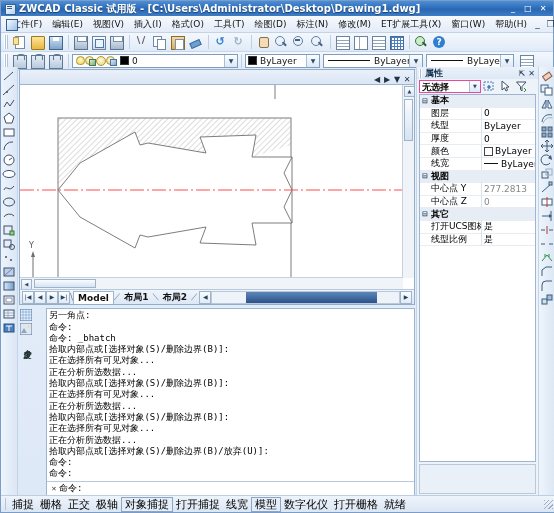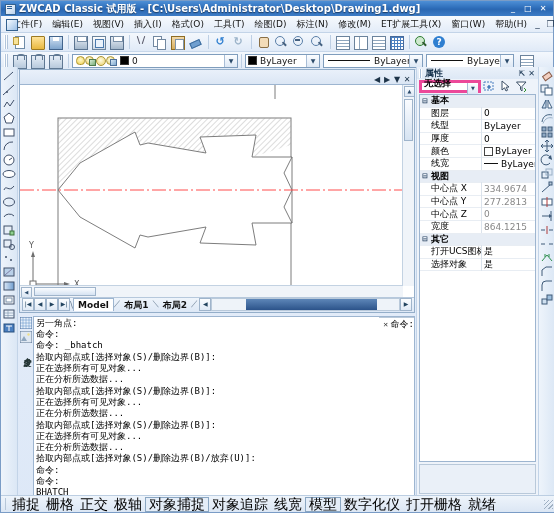--- a/index.html
+++ b/index.html
@@ -160,39 +160,39 @@
   .mbar-scroll{flex:1 1 auto;height:11px;margin:0 2px;display:flex;align-items:center;}
   .mbar-track{flex:1 1 auto;height:11px;background:#eef3f9;border:1px solid #b9c9da;position:relative;}
   .mbar-thumb{position:absolute;left:18%;top:0;bottom:0;width:70%;
     background:linear-gradient(180deg,#5d86b8,#2c538a);}
 
   
   .cmdwrap{flex:1 1 auto;display:flex;margin:3px 1px 0 1px;min-height:0;}
   .cmd-side{width:14px;display:flex;flex-direction:column;align-items:center;gap:2px;padding-top:1px;}
   .cmd-rot{writing-mode:vertical-rl;font-size:8px;color:#233;letter-spacing:0px;margin-top:6px;
     font-weight:bold;}
-  .cmdbox{flex:1 1 auto;border:1px solid #9db5d0;background:#fff;display:flex;flex-direction:row;min-width:0;}
+  .cmdbox{flex:1 1 auto;border:1px solid #9db5d0;background:#fff;display:flex;flex-direction:column;min-width:0;margin-left:13px;}
   .cmdhist{flex:1 1 auto;overflow:hidden;padding:1px 2px;font-family:"DejaVu Sans Mono","Liberation Mono",monospace;
     font-size:9px;line-height:11.3px;color:#000;white-space:pre;}
   .cmdline{height:13px;border-top:1px solid #b9c9da;display:flex;align-items:center;
     padding-left:2px;font-family:"DejaVu Sans Mono",monospace;font-size:9px;}
   .cmd-x{width:10px;text-align:center;font-size:8px;color:#333;font-weight:bold;}
 
   
   .props{width:122px;border-left:1px solid #c3d4e8;background:#eef3fa;
     display:flex;flex-direction:column;box-sizing:border-box;}
   .props-hdr{height:12px;display:flex;align-items:center;font-size:9px;font-weight:bold;
     color:#1b3category;color:#16324d;padding-left:2px;
     background:linear-gradient(180deg,#eaf1fa,#dde8f5);}
   .props-hdr .pgrip{width:3px;height:9px;margin-right:3px;
     background-image:linear-gradient(90deg,#fff 50%,#a8bdd6 50%);background-size:2px 2px;}
   .props-hdr .ph-btns{margin-left:auto;display:flex;gap:3px;padding-right:3px;font-size:8px;color:#27425e;}
   .props-sel{height:15px;display:flex;align-items:center;padding:0 2px;gap:2px;}
-  .sel-combo{width:62px;height:13px;border:3px solid #ec4899;background:#fff;
-    font-size:9px;font-weight:bold;color:#000;display:flex;align-items:flex-end;
+  .sel-combo{width:62px;height:13px;border:1px solid #ec4899;background:#fff;
+    font-size:9px;font-weight:bold;color:#000;display:flex;align-items:flex-start;
     padding-left:2px;position:relative;box-sizing:border-box;}
   .sel-combo .arrow{position:absolute;right:0;top:0;width:10px;height:11px;
     background:linear-gradient(180deg,#fbfdff,#dde8f5);border-left:1px solid #a8bdd6;
     font-size:5px;text-align:center;line-height:11px;color:#2b4b6b;}
   .pbtn{width:14px;height:13px;position:relative;}
   .ptbl{flex:1 1 auto;background:#fff;border:1px solid #9db5d0;margin:0 2px 2px 2px;
     overflow:hidden;font-size:9px;}
   .prow{display:flex;height:11.6px;align-items:center;border-bottom:1px solid #e8edf3;}
   .prow.grp{background:#e7edf5;font-weight:bold;}
   .pexp{width:10px;text-align:center;font-size:7px;color:#2a4563;flex:0 0 auto;}
@@ -206,21 +206,21 @@
   .pfoot{height:28px;margin:0 2px 2px 2px;background:#eaf0f8;border:1px solid #b9c9da;}
 
   
   .status{position:absolute;left:0;bottom:0;width:554px;height:17px;
     background:linear-gradient(180deg,#eef4fb,#dbe6f4);border-top:1px solid #bccee2;
     display:flex;align-items:center;box-sizing:border-box;padding:0 1px;}
   .coord{width:150px;height:13px;border:1px solid #7f9dbd;background:#eef3f9;
     font-size:9px;color:#000;display:flex;align-items:center;padding-left:3px;
     box-sizing:border-box;margin-right:3px;}
   .st-sep{width:1px;height:12px;background:#b6c6d8;margin:0 3px;}
-  .stbtn{font-size:14px;color:#000;padding:0 3px;height:13px;line-height:13px;white-space:nowrap;}
+  .stbtn{font-size:11px;color:#000;padding:0 3px;height:13px;line-height:13px;white-space:nowrap;}
   .stbtn.on{border:1px solid #8aa6c2;background:#e4edf8;}
   .resizer{margin-left:auto;width:12px;height:12px;position:relative;}
   .resizer:before{content:"";position:absolute;right:1px;bottom:1px;width:9px;height:9px;
     background:repeating-linear-gradient(135deg,#9fb0c2 0 1px,transparent 1px 3px);}
 
   
   svg{display:block;}
 </style>
 </head>
 <body>
@@ -677,50 +677,40 @@
             <span class="pexp"></span>
             <span class="pname">线宽</span>
             <span class="pval"><span class="lw"></span>ByLayer</span>
           </div>
           <div class="prow grp">
             <span class="pexp">⊟</span>
             <span class="pname">视图</span>
           </div>
           <div class="prow">
             <span class="pexp"></span>
-            <span class="pname">中心点 X</span>
-            <span class="pval gray">334.9674</span>
-          </div>
-          <div class="prow">
-            <span class="pexp"></span>
             <span class="pname">中心点 Y</span>
             <span class="pval gray">277.2813</span>
           </div>
           <div class="prow">
             <span class="pexp"></span>
             <span class="pname">中心点 Z</span>
             <span class="pval gray">0</span>
           </div>
-          <div class="prow">
-            <span class="pexp"></span>
-            <span class="pname">宽度</span>
-            <span class="pval gray">864.1215</span>
-          </div>
           <div class="prow grp">
             <span class="pexp">⊟</span>
             <span class="pname">其它</span>
           </div>
           <div class="prow">
             <span class="pexp"></span>
             <span class="pname">打开UCS图标</span>
             <span class="pval">是</span>
           </div>
           <div class="prow">
             <span class="pexp"></span>
-            <span class="pname">选择对象</span>
+            <span class="pname">线型比例</span>
             <span class="pval">是</span>
           </div>
         </div>
       <div class="pfoot"></div>
     </div>
 
     <div class="rtool">
       <div class="lt">
         <svg width="14" height="14" viewBox="0 0 14 14">
             <rect x="3" y="5" width="8" height="5" transform="rotate(-35 7 7)" fill="#f2cfc0" stroke="#8a5c48"></rect>
@@ -827,21 +817,21 @@
     </div>
   </div>
 
   <div class="status">
     <div class="st-sep"></div>
     <div class="stbtn">捕捉</div>
     <div class="stbtn">栅格</div>
     <div class="stbtn">正交</div>
     <div class="stbtn">极轴</div>
     <div class="stbtn on">对象捕捉</div>
-    <div class="stbtn">对象追踪</div>
+    <div class="stbtn">打开捕捉</div>
     <div class="stbtn">线宽</div>
     <div class="stbtn on">模型</div>
     <div class="stbtn">数字化仪</div>
     <div class="stbtn">打开栅格</div>
     <div class="stbtn">就绪</div>
     <div class="resizer"></div>
   </div>
 
 </div>
 

